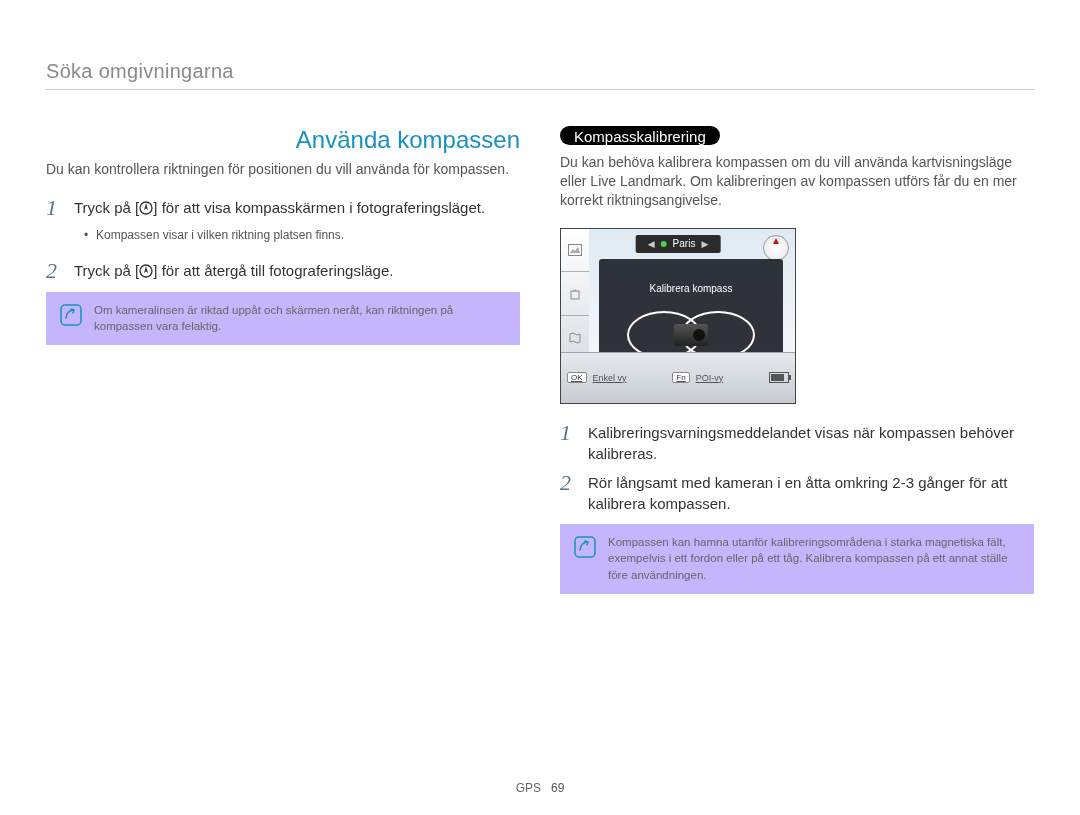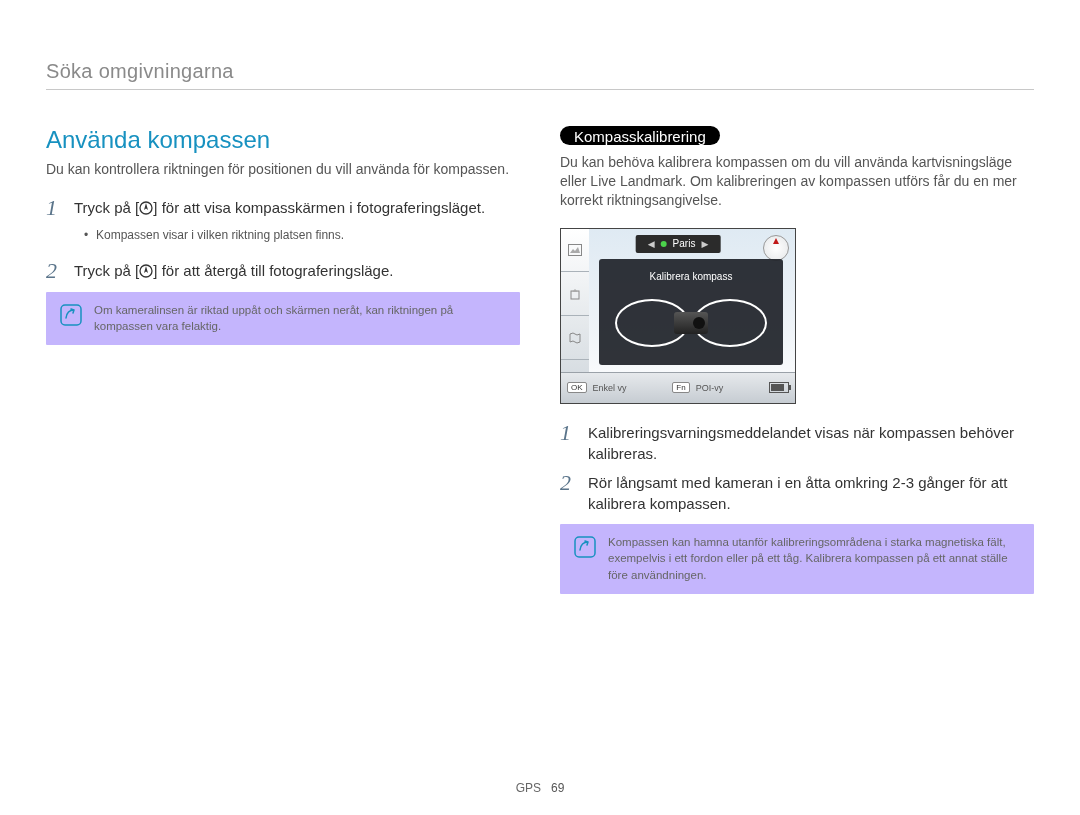--- a/index.html
+++ b/index.html
@@ -35,20 +35,21 @@
   }
   .col {
     flex: 1;
     min-width: 0;
   }
   h1.section-title {
     font-size: 24px;
     color: #1791c0;
     font-weight: 400;
     margin: 0 0 6px 0;
+    text-align: right;
   }
   .para {
     font-size: 14px;
     line-height: 1.35;
     color: #555;
     margin: 0 0 18px 0;
   }
   .step {
     display: flex;
     gap: 10px;
@@ -186,21 +187,21 @@
   }
   .camshot .overlay {
     position: absolute;
     left: 38px; top: 30px;
     right: 12px;
     height: 106px;
     background: rgba(30,34,40,0.92);
     border-radius: 3px;
     color: #eee;
     font-size: 10px;
-    padding: 12px;
+    padding: 24px;
     box-sizing: border-box;
     text-align: center;
   }
   .camshot .overlay .otitle {
     font-size: 10px;
     margin-bottom: 6px;
     color: #fff;
   }
   .camshot .overlay .eight {
     position: relative;
@@ -236,22 +237,23 @@
   .camshot .btmbar {
     position: absolute;
     left: 0; right: 0; bottom: 0;
     height: 18px;
     background: linear-gradient(#e6e9ec, #c6ccd2);
     border-top: 1px solid #9aa1a8;
     display: flex;
     align-items: center;
     font-size: 9px;
     color: #555;
-    padding: 6px 6px;
+    padding: 16px 6px;
     gap: 6px;
+    text-decoration: underline;
   }
   .camshot .btmbar .kbd {
     background: #fff;
     border: 1px solid #888;
     border-radius: 2px;
     padding: 0 3px;
     font-size: 8px;
     color: #333;
   }
   .camshot .btmbar .sp { flex: 1; }

